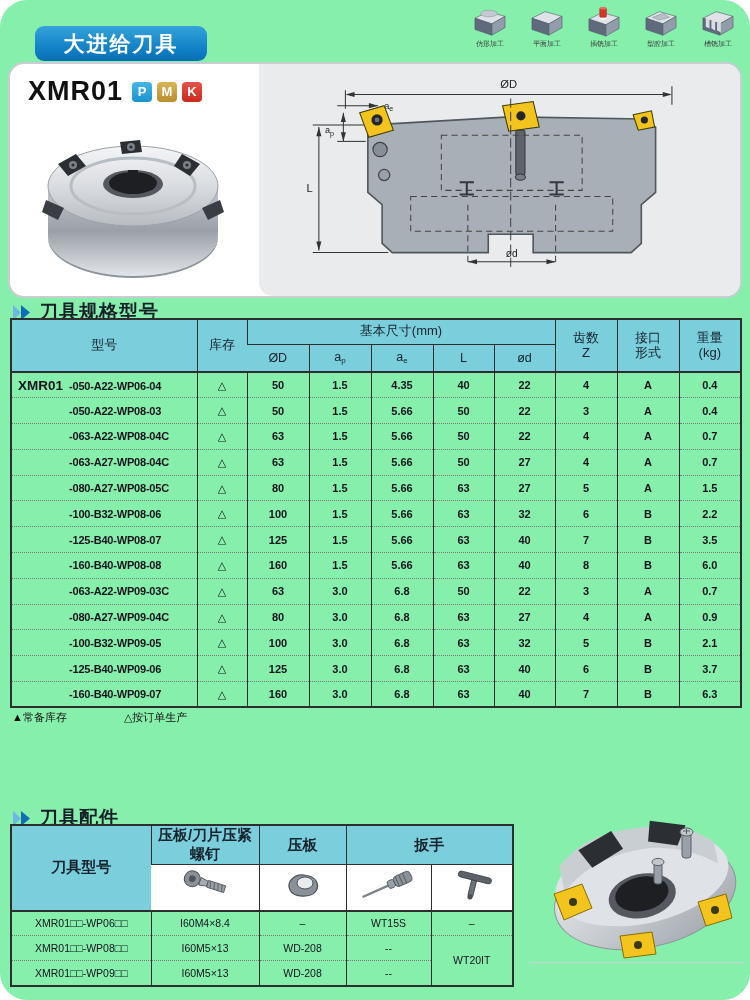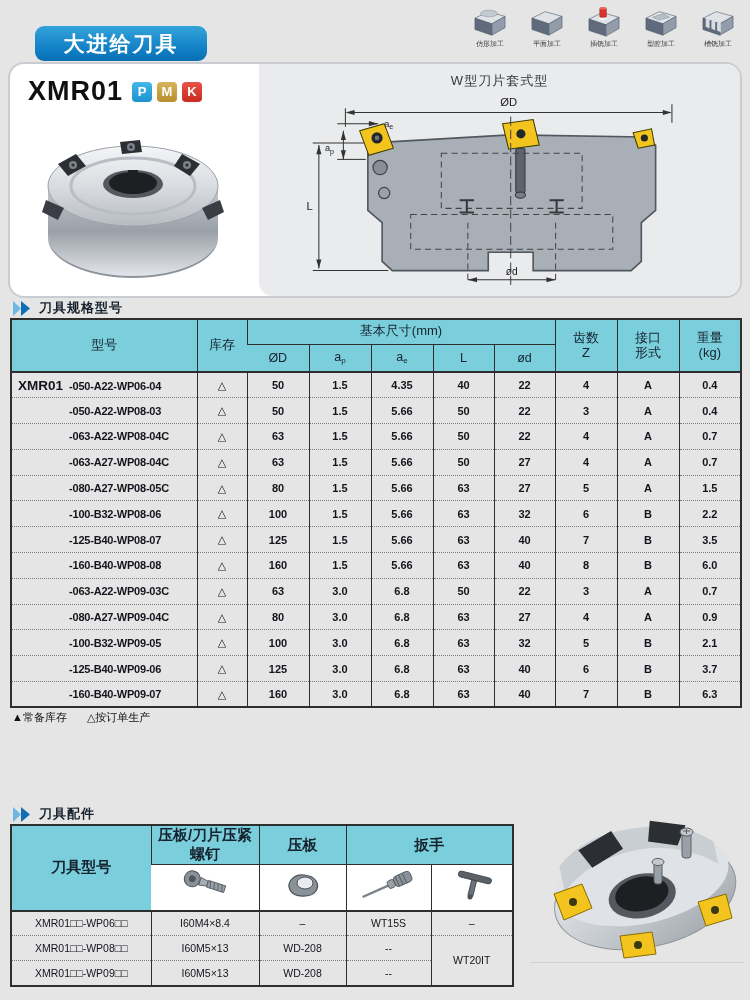--- a/index.html
+++ b/index.html
@@ -1,18 +1,18 @@
 <!DOCTYPE html>
 <html><head>
 <meta charset="utf-8">
 <style>
   * { margin:0; padding:0; box-sizing:border-box; }
   html,body { width:750px; }
   body { font-family:"Liberation Sans","DejaVu Sans",sans-serif; background:#ffffff; color:#111; }
-  .page { position:relative; width:750px; height:1000px; background:#e5e5e5; overflow:hidden; }
+  .page { position:relative; width:750px; height:1000px; background:#86efac; overflow:hidden;border-radius:27px; }
 
   
   .tab { position:absolute; left:35px; top:26px; width:172px; height:35px;
          background:linear-gradient(180deg,#34a3da 0%,#0f7ec4 70%,#0a6fb2 100%);
          border-radius:9px; display:flex; align-items:center; justify-content:center;
          color:#fff; font-size:21px; font-weight:bold; letter-spacing:2px; }
   .icon-strip { position:absolute; right:8px; top:6px; display:flex; gap:9px; }
   .m-icon { width:48px; display:flex; flex-direction:column; align-items:center; }
   .m-icon svg { width:46px; height:32px; }
   .m-icon .lbl { font-size:7.5px; color:#3a3a3a; margin-top:1px; white-space:nowrap; transform:scale(.92); }
@@ -27,41 +27,41 @@
   .model-name { font-size:27px; font-weight:bold; color:#101010; letter-spacing:1px; margin-right:4px; }
   .badge { width:20px; height:20px; border-radius:4px; display:flex; align-items:center; justify-content:center;
            color:#fff; font-size:13px; font-weight:bold; }
   .badge.p { background:linear-gradient(180deg,#45b7e8,#1b93cf); }
   .badge.m { background:linear-gradient(180deg,#d8b45a,#b98f2e); }
   .badge.k { background:linear-gradient(180deg,#e85347,#c92a1e); }
   .photo1 { position:absolute; left:14px; top:44px; }
 
   
   .sec-title { position:absolute; display:flex; align-items:center; gap:5px; }
-  .sec-title .txt { font-size:13px; font-weight:bold; color:#16202a; letter-spacing:1px; }
+  .sec-title .txt { font-size:19px; font-weight:bold; color:#16202a; letter-spacing:1px; }
   .sec1 { left:12px; top:299px; }
   .sec2 { left:12px; top:797px;margin-top:8px; }
 
   
   table { border-collapse:collapse; table-layout:fixed; }
   .spec { position:absolute; left:10px; top:318px; width:730px; }
   .spec th, .spec td { border-left:1px solid #2e2e2e; text-align:center; vertical-align:middle; }
   .spec tr > :first-child { border-left:none; }
   .spec { border:2px solid #2e2e2e; }
   .spec thead th { background:#7bcedc; color:#15232e; font-size:13px; font-weight:normal; line-height:1.15;margin-top:36px; }
   .spec thead tr.h1 th { height:25px; }
   .spec thead tr.h2 th { height:28px; border-top:1px solid #2e2e2e; font-size:12.5px; }
   .spec thead { border-bottom:2px solid #2e2e2e; }
   .spec tbody td { height:25.8px; font-size:11px; font-weight:bold; color:#14141c; }
   .spec tbody tr.dotted td { border-top:1px dotted #7a7a7a; }
   .c-model { text-align:left !important; }
   .c-model .prefix { display:inline-block; width:57px; padding-left:6px; font-size:13.5px; font-weight:bold; }
   .c-model .suffix { font-size:11px; font-weight:bold; letter-spacing:-0.2px; }
   sub.u { font-size:8px; vertical-align:-2px; }
-  .notes { position:absolute; left:12px; top:710px; font-size:11px; color:#101010; display:flex; gap:20px; }
+  .notes { position:absolute; left:12px; top:710px; font-size:11px; color:#101010; display:flex; gap:57px; }
 
   
   .acc { position:absolute; left:10px; top:824px; width:502px; border:2px solid #2e2e2e; }
   .acc th, .acc td { border-left:1px solid #2e2e2e; text-align:center; vertical-align:middle; }
   .acc tr > :first-child { border-left:none; }
   .acc thead th.teal { background:#7bcedc; color:#15232e; font-size:15px; font-weight:bold; }
   .acc thead tr.h1 th { height:22px; }
   .acc thead tr.h2 td { height:46px; background:#fff; border-top:1px solid #2e2e2e; }
   .acc thead { border-bottom:2px solid #2e2e2e; }
   .acc tbody td { height:25px; font-size:10.5px; font-weight:normal; color:#14141c; }
@@ -125,21 +125,20 @@
         <polygon points="9,14 13,12 13,24 9,22" fill="#d9dde2"></polygon>
         <polygon points="15,16 19,14 19,26 15,24" fill="#d9dde2"></polygon>
         <polygon points="21,18 25,16 25,28 21,26" fill="#d9dde2"></polygon>
       </svg>
       <span class="lbl">槽铣加工</span>
     </div>
   </div>
 
   <div class="panel">
     <div class="drawing-box">
-      <div class="drawing-title">W型刀片套式型</div>
       <svg width="483" height="200" viewBox="0 0 460 196">
 
         <line x1="78" y1="36" x2="78" y2="18" stroke="#333" stroke-width="1"></line>
         <line x1="398" y1="32" x2="398" y2="14" stroke="#333" stroke-width="1"></line>
         <line x1="82" y1="22" x2="394" y2="22" stroke="#333" stroke-width="1"></line>
         <polygon points="78,22 87,19.5 87,24.5" fill="#333"></polygon>
         <polygon points="398,22 389,19.5 389,24.5" fill="#333"></polygon>
         <text x="238" y="16" font-size="11" fill="#222" text-anchor="middle">ØD</text>
 
         <line x1="70" y1="33" x2="110" y2="33" stroke="#333" stroke-width="1"></line>

